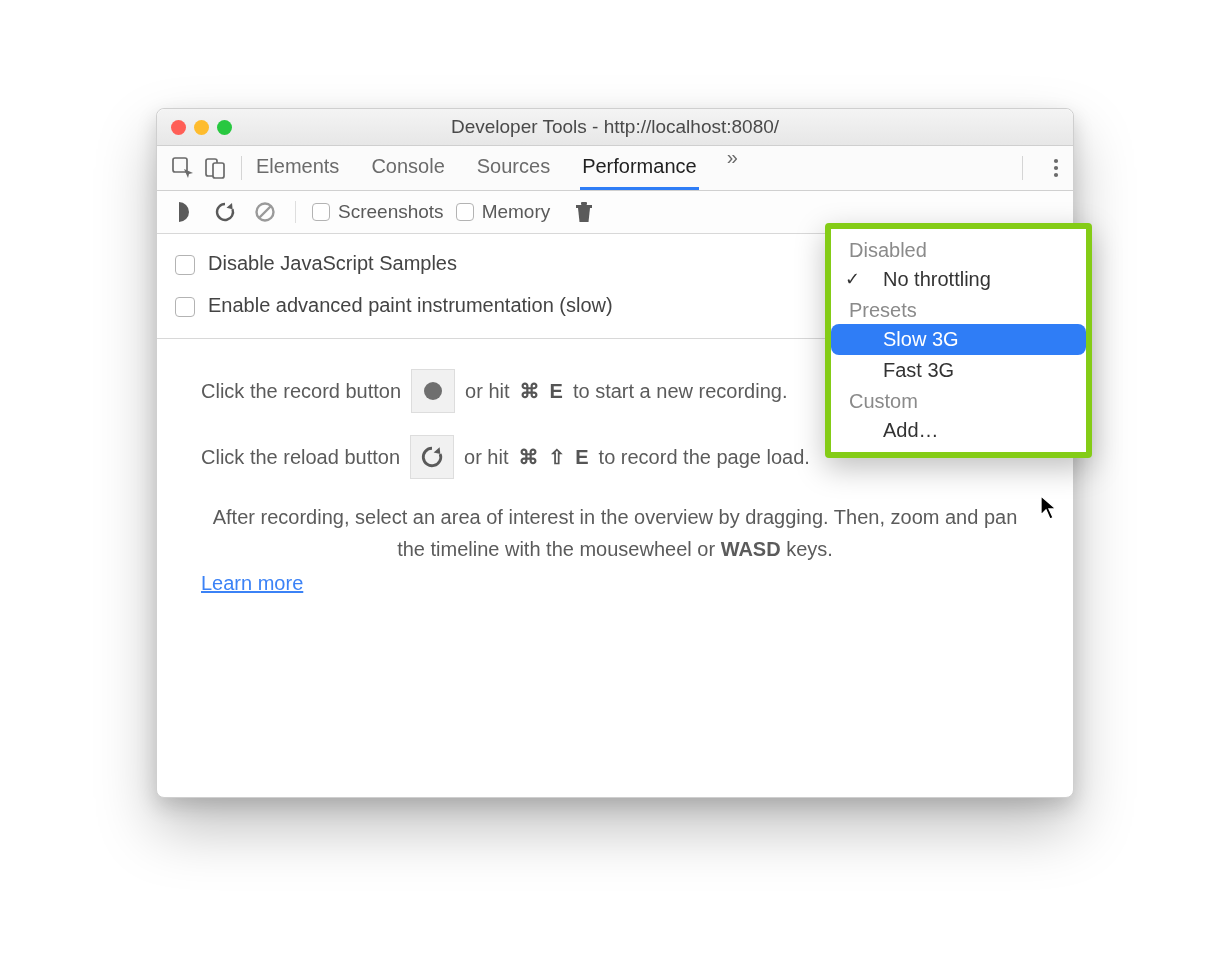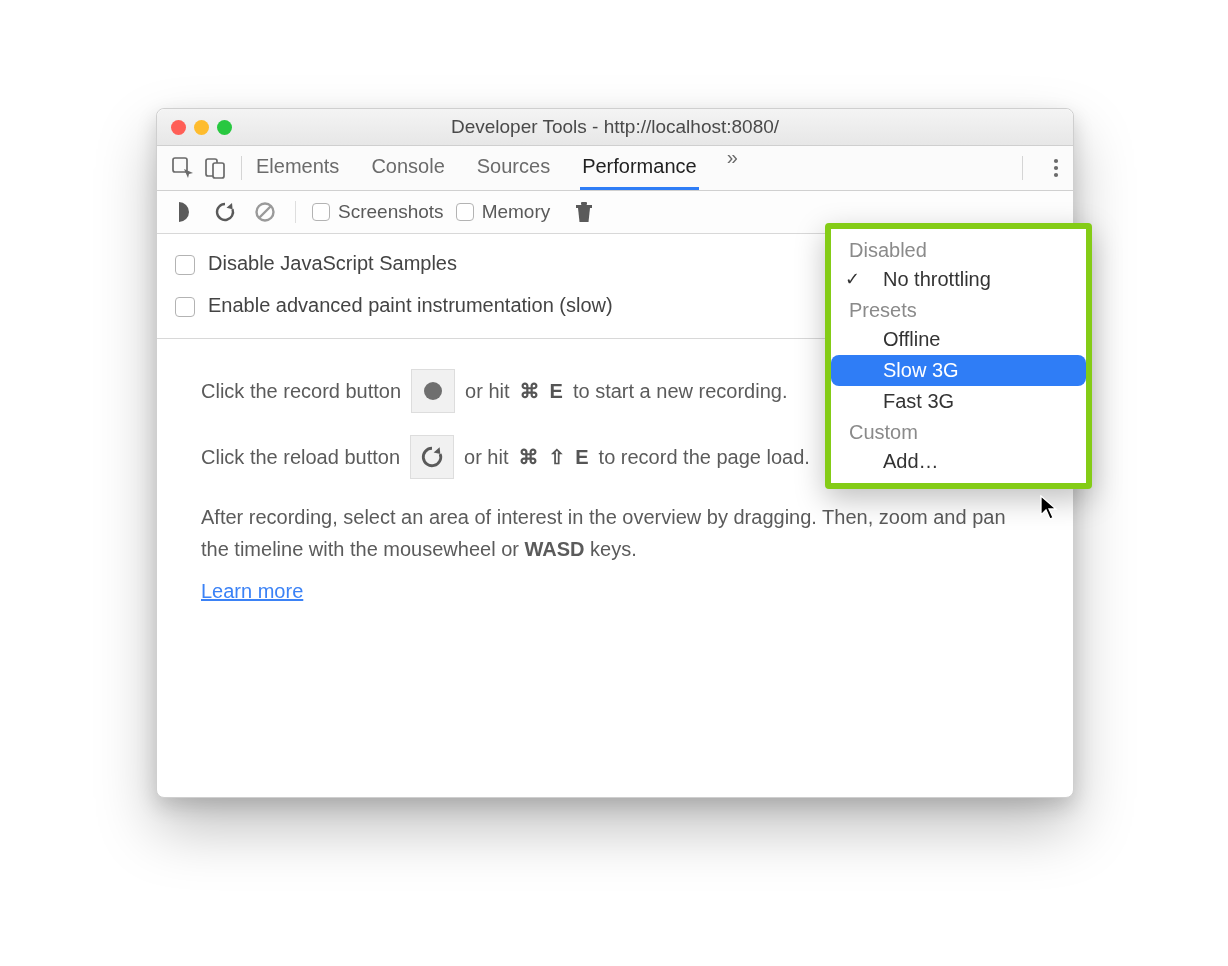--- a/index.html
+++ b/index.html
@@ -169,37 +169,34 @@
             <path d="M11 3 a8 8 0 1 0 7.5 5.2" fill="none" stroke="#5a5a5a" stroke-width="2.6"></path>
             <path d="M18 2 L18.6 8.3 L12.5 6.8 Z" fill="#5a5a5a"></path>
           </svg>
       </span>
       <span>or hit</span>
       <span class="kbd">⌘</span>
       <span class="kbd">⇧</span>
       <span class="kbd">E</span>
       <span>to record the page load.</span>
     </div>
-    <div style="margin-bottom:10px;">
+    <div style="margin-bottom:2px;text-align:center;">
       <span>After recording, select an area of interest in the overview by dragging. Then, zoom and pan the timeline with the mousewheel or </span><b>WASD</b><span> keys.</span>
     </div>
     <a href="#" class="learn">Learn more</a>
   </div>
 </div>
 
 <div class="dropdown">
   <div class="ddhdr">Disabled</div>
   <div class="dditem">
     <span class="ck">✓</span>
     <span>No throttling</span>
   </div>
   <div class="ddhdr">Presets</div>
-  <div class="dditem">
-    <span>Offline</span>
-  </div>
   <div class="dditem selected">
     <span>Slow 3G</span>
   </div>
   <div class="dditem">
     <span>Fast 3G</span>
   </div>
   <div class="ddhdr">Custom</div>
   <div class="dditem">
     <span>Add…</span>
   </div>

